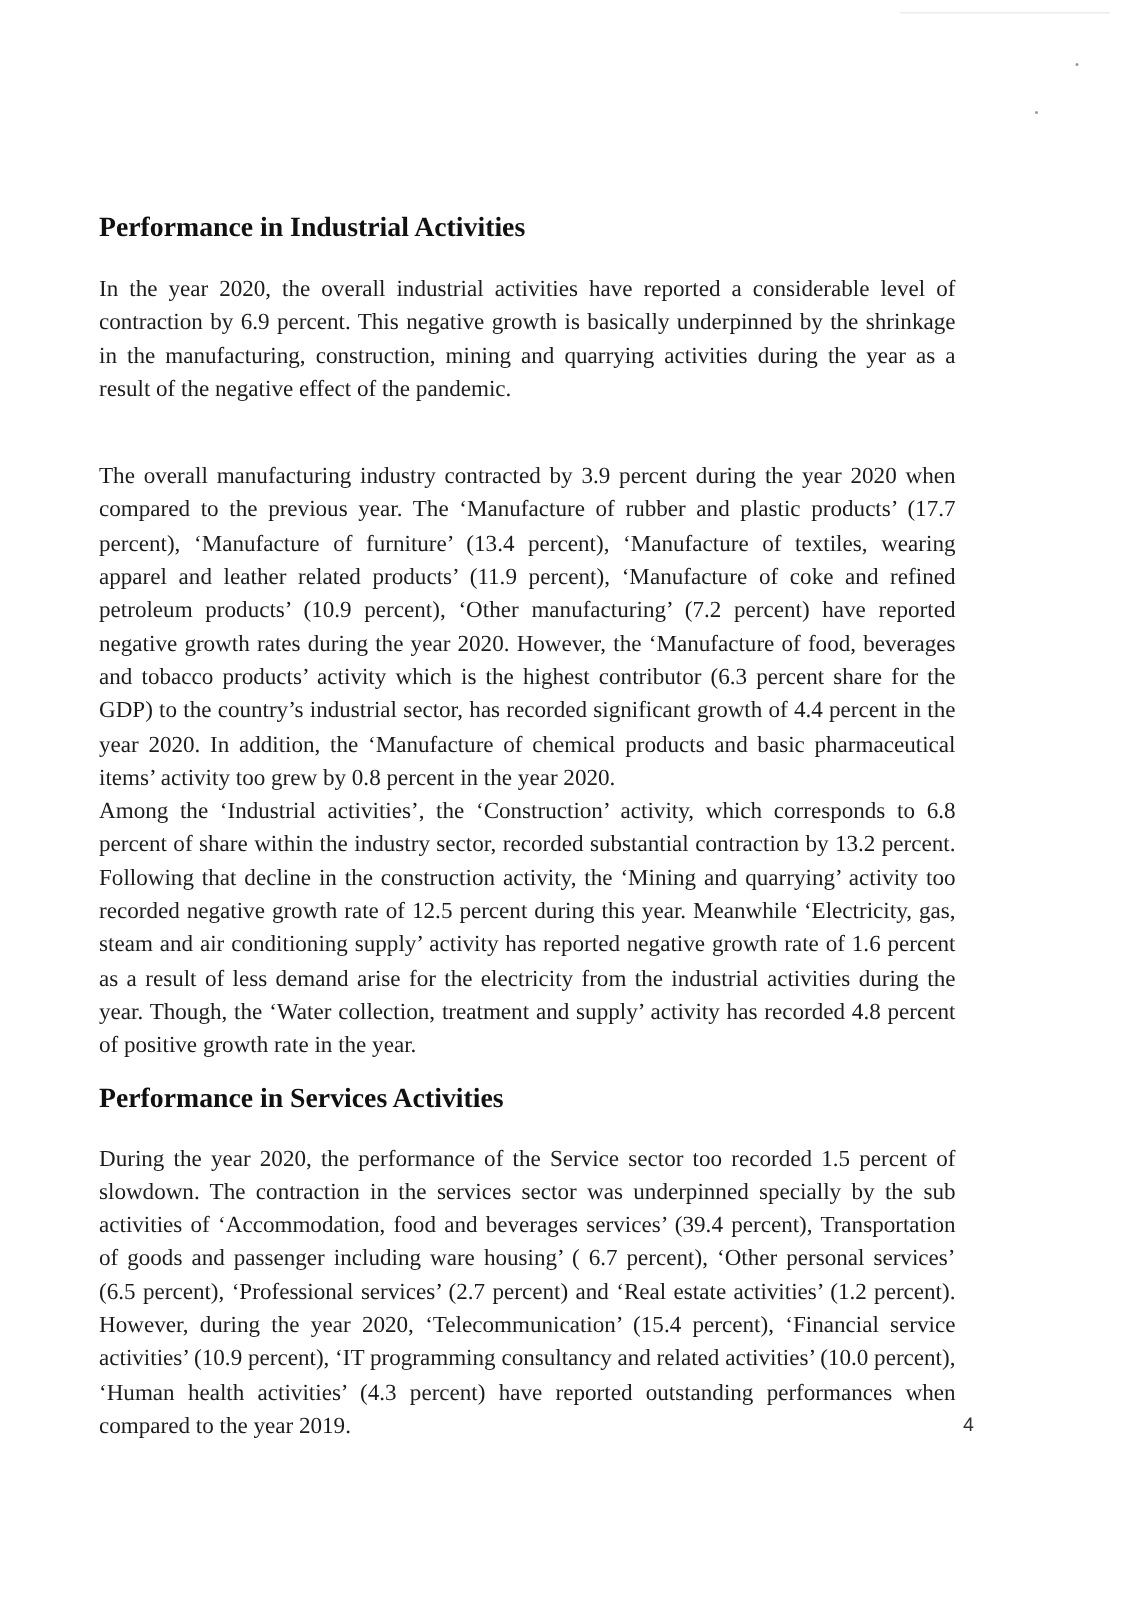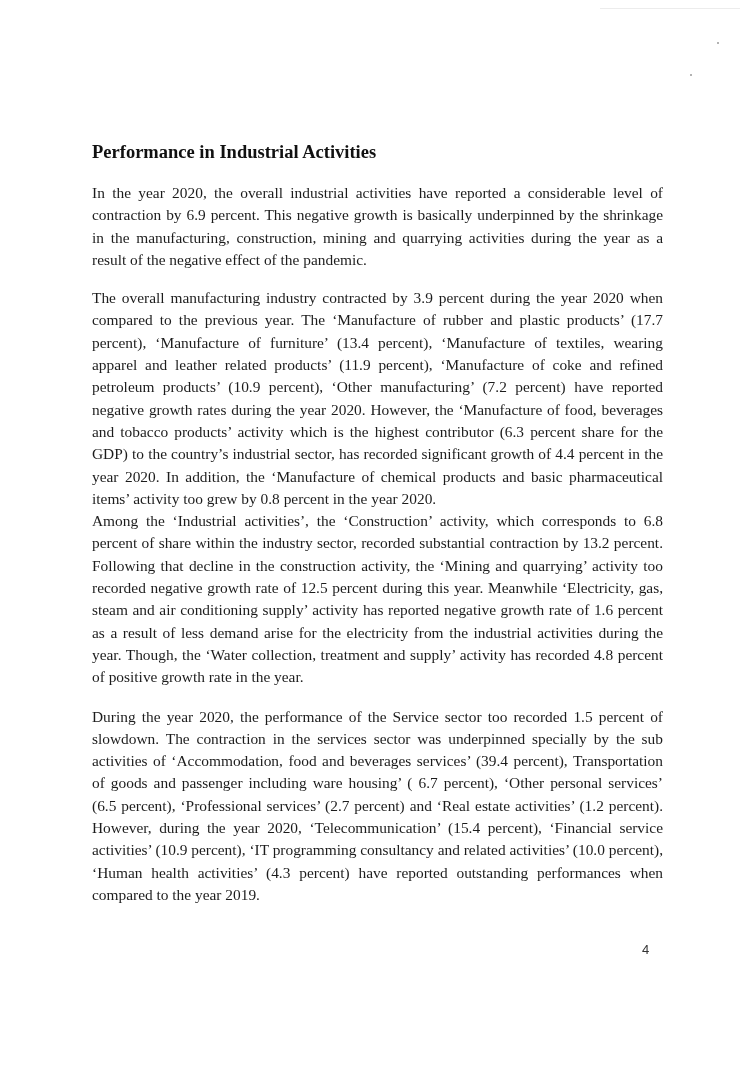--- a/index.html
+++ b/index.html
@@ -25,42 +25,42 @@
     }
     .speck {
       position: absolute;
       width: 2px;
       height: 2px;
       background: #9a9a9a;
       border-radius: 1px;
     }
     .content {
       position: absolute;
-      left: 92px;
+      left: 66px;
       top: 140px;
       width: 571px;
     }
     h2 {
       font-family: "Liberation Serif", serif;
       font-weight: bold;
       font-size: 18.5px;
       margin: 0;
       line-height: 24px;
       color: #111;
     }
     p {
       margin: 0;
       font-size: 15.4px;
       line-height: 22.3px;
       text-align: justify;
       color: #1c1c1c;
     }
     .h-industrial { margin-top: 0; }
     .p1 { margin-top: 18px; }
-    .p2 { margin-top: 16px; }
+    .p2 { margin-top: 36px; }
     .p3 { }
     .h-services { margin-top: 12px; }
     .p4 { margin-top: 17px; }
     .page-number {
       position: absolute;
       left: 642px;
       top: 942px;
       font-family: "Liberation Sans", sans-serif;
       font-size: 13px;
       color: #333;
@@ -72,16 +72,17 @@
 <div class="page-edge-top"></div>
 <div class="speck" style="left:717px;top:42px;"></div>
 <div class="speck" style="left:690px;top:74px;"></div>
 
 <div class="content">
   <h2 class="h-industrial">Performance in Industrial Activities</h2>
   <p class="p1">In the year 2020, the overall industrial activities have reported a considerable level of contraction by 6.9 percent. This negative growth is basically underpinned by the shrinkage in the manufacturing, construction, mining and quarrying activities during the year as a result of the negative effect of the pandemic.</p>
   <p class="p2">The overall manufacturing industry contracted by 3.9 percent during the year 2020 when compared to the previous year. The ‘Manufacture of rubber and plastic products’ (17.7 percent), ‘Manufacture of furniture’ (13.4 percent), ‘Manufacture of textiles, wearing apparel and leather related products’ (11.9 percent), ‘Manufacture of coke and refined petroleum products’ (10.9 percent), ‘Other manufacturing’ (7.2 percent) have reported negative growth rates during the year 2020. However, the ‘Manufacture of food, beverages and tobacco products’ activity which is the highest contributor (6.3 percent share for the GDP) to the country’s industrial sector, has recorded significant growth of 4.4 percent in the year 2020. In addition, the ‘Manufacture of chemical products and basic pharmaceutical items’ activity too grew by 0.8 percent in the year 2020.</p>
   <p class="p3">Among the ‘Industrial activities’, the ‘Construction’ activity, which corresponds to 6.8 percent of share within the industry sector, recorded substantial contraction by 13.2 percent. Following that decline in the construction activity, the ‘Mining and quarrying’ activity too recorded negative growth rate of 12.5 percent during this year. Meanwhile ‘Electricity, gas, steam and air conditioning supply’ activity has reported negative growth rate of 1.6 percent as a result of less demand arise for the electricity from the industrial activities during the year. Though, the ‘Water collection, treatment and supply’ activity has recorded 4.8 percent of positive growth rate in the year.</p>
 
+  <h2 class="h-services">Performance in Services Activities</h2>
   <p class="p4">During the year 2020, the performance of the Service sector too recorded 1.5 percent of slowdown.  The contraction in the services sector was underpinned specially by the sub activities of ‘Accommodation, food and beverages services’ (39.4 percent), Transportation of goods and passenger including ware housing’ ( 6.7 percent), ‘Other personal services’  (6.5 percent), ‘Professional services’ (2.7 percent) and ‘Real estate activities’ (1.2 percent). However, during the year 2020, ‘Telecommunication’ (15.4 percent), ‘Financial service activities’ (10.9 percent), ‘IT programming consultancy and related activities’ (10.0 percent), ‘Human health activities’ (4.3 percent) have reported outstanding performances when compared to the year 2019.</p>
 </div>
 
 <div class="page-number">4</div>
 
 </body></html>

